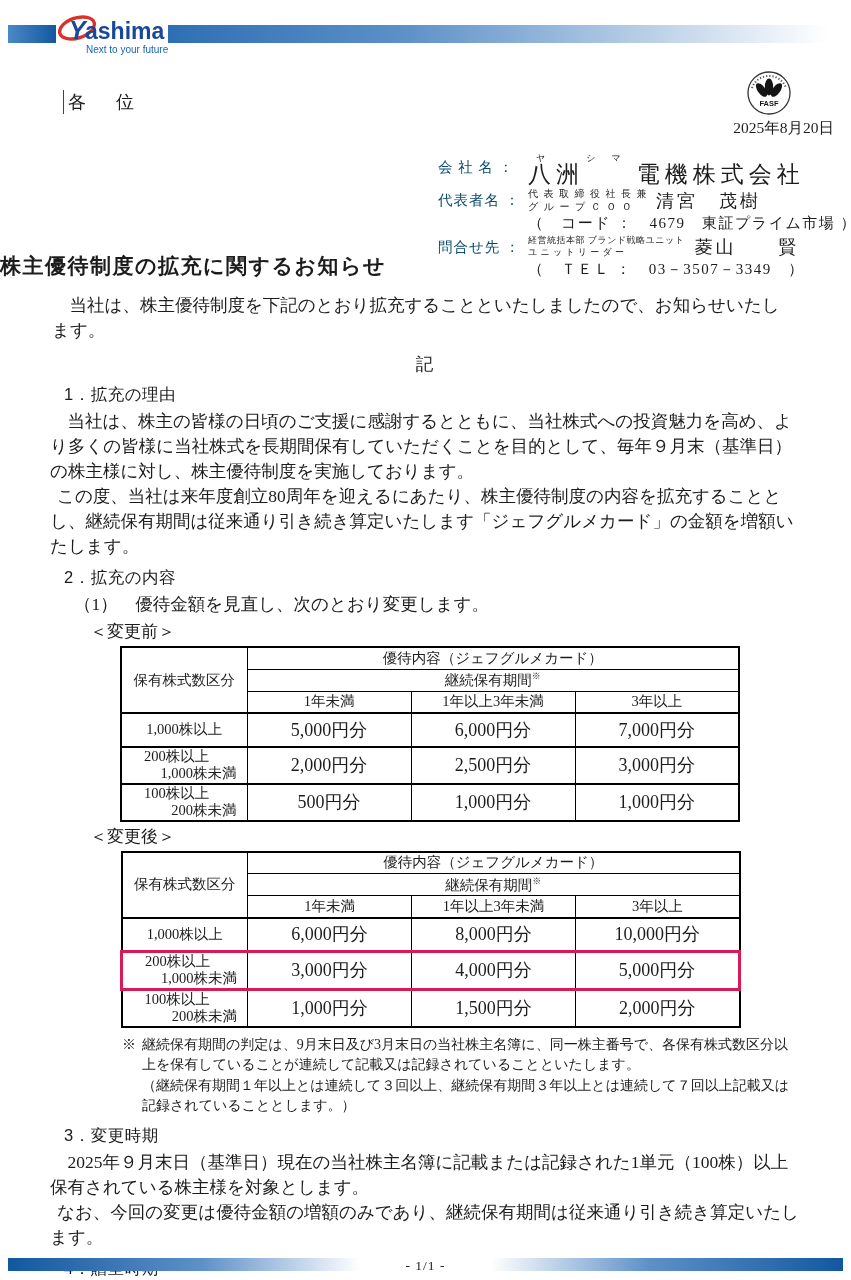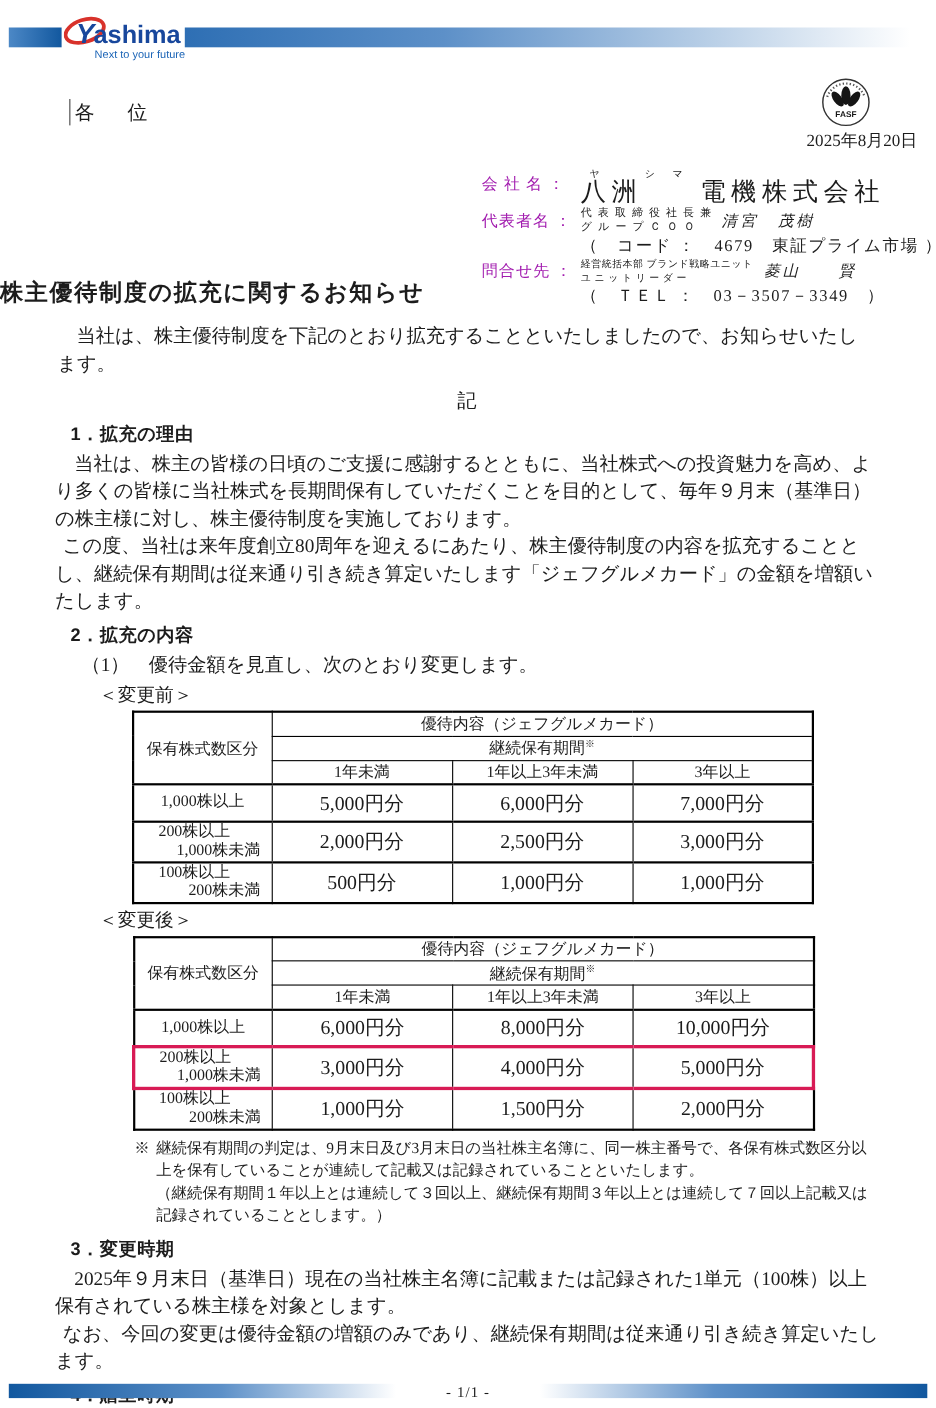--- a/index.html
+++ b/index.html
@@ -16,37 +16,37 @@
     background:linear-gradient(to right,#2e6fb4 0%,#5d90c8 35%,#c3d6ea 75%,#ffffff 98%); }
   .logo-wrap { position:absolute; left:58px; top:12px; width:112px; height:48px; }
   .salutation { position:absolute; left:63px; top:90px; font-size:18px;
     border-left:1.5px solid #444; padding-left:4px; letter-spacing:6px; }
   .right-col { position:absolute; top:70px; right:13px; width:400px; }
   .fasf-wrap { text-align:right; padding-right:46px; height:48px; }
   .date-line { text-align:right; padding-right:4px; font-size:15.5px; margin-top:0px; }
   
   .company { margin-top:9px; }
   .crow { display:flex; align-items:center; margin-bottom:1px; }
-  .clabel { flex:none; width:90px; font-size:14.5px; letter-spacing:1px; color:#a21caf; }
+  .clabel { flex:none; width:90px; font-size:14.5px; letter-spacing:1px; color:#0c4a6e; }
   .company-name { font-size:23px; letter-spacing:5px; white-space:nowrap; line-height:1.05; margin-top:6px; }
   .ruby-wrap { display:inline-flex; flex-direction:column; vertical-align:bottom; }
   .ruby-rt { font-size:9px; letter-spacing:16px; line-height:1; text-indent:8px; }
   .small-title { font-size:10px; line-height:1.25; letter-spacing:1.5px; margin-right:8px; white-space:nowrap; }
   .tiny-title { font-size:9px; line-height:1.3; letter-spacing:0.5px; margin-right:10px; white-space:nowrap; }
-  .person-name { font-size:14px; letter-spacing:3px; white-space:nowrap;font-style:italic; }
+  .person-name { font-size:18px; letter-spacing:3px; white-space:nowrap; }
   .indent-line { margin-left:90px; font-size:15px; letter-spacing:1.5px; margin-bottom:2px; margin-top:1px; white-space:nowrap; }
   
   .content { position:absolute; top:252px; left:0; right:0; }
   .doc-title { text-align:left; font-family:"Liberation Sans","DejaVu Sans",sans-serif;
     font-weight:bold; font-size:21px; letter-spacing:1.5px; }
   .intro { margin:13px 55px 0 52px; font-size:17.5px; line-height:25px; text-indent:1em; }
   .ki { text-align:center; font-size:17.5px; margin:9px 0 2px; letter-spacing:2px; }
   .sections { margin:0 52px 0 50px; }
   .section { margin-top:8px; }
-  .sec-head { font-family:"Liberation Sans","DejaVu Sans",sans-serif; font-weight:bold;
+  .sec-head { font-family:"Liberation Sans","DejaVu Sans",sans-serif; font-weight:normal;
     font-size:16.5px; margin-left:14px; margin-bottom:3px; letter-spacing:0.5px; }
   .para { margin:0; font-size:17.5px; line-height:25px; text-indent:1em; }
   .para.half { text-indent:0.4em; }
   .item-line { margin-left:24px; font-size:17.5px; line-height:25px; }
   .table-label { margin-left:40px; font-size:17px; line-height:24px; margin-top:3px; }
   
   table.benefit { border-collapse:collapse; margin-left:70px; margin-top:2px;
     table-layout:fixed; width:618px; border:2px solid #000; }
   table.benefit th, table.benefit td { border:1px solid #000; padding:0;
     text-align:center; font-weight:normal; vertical-align:middle; }

